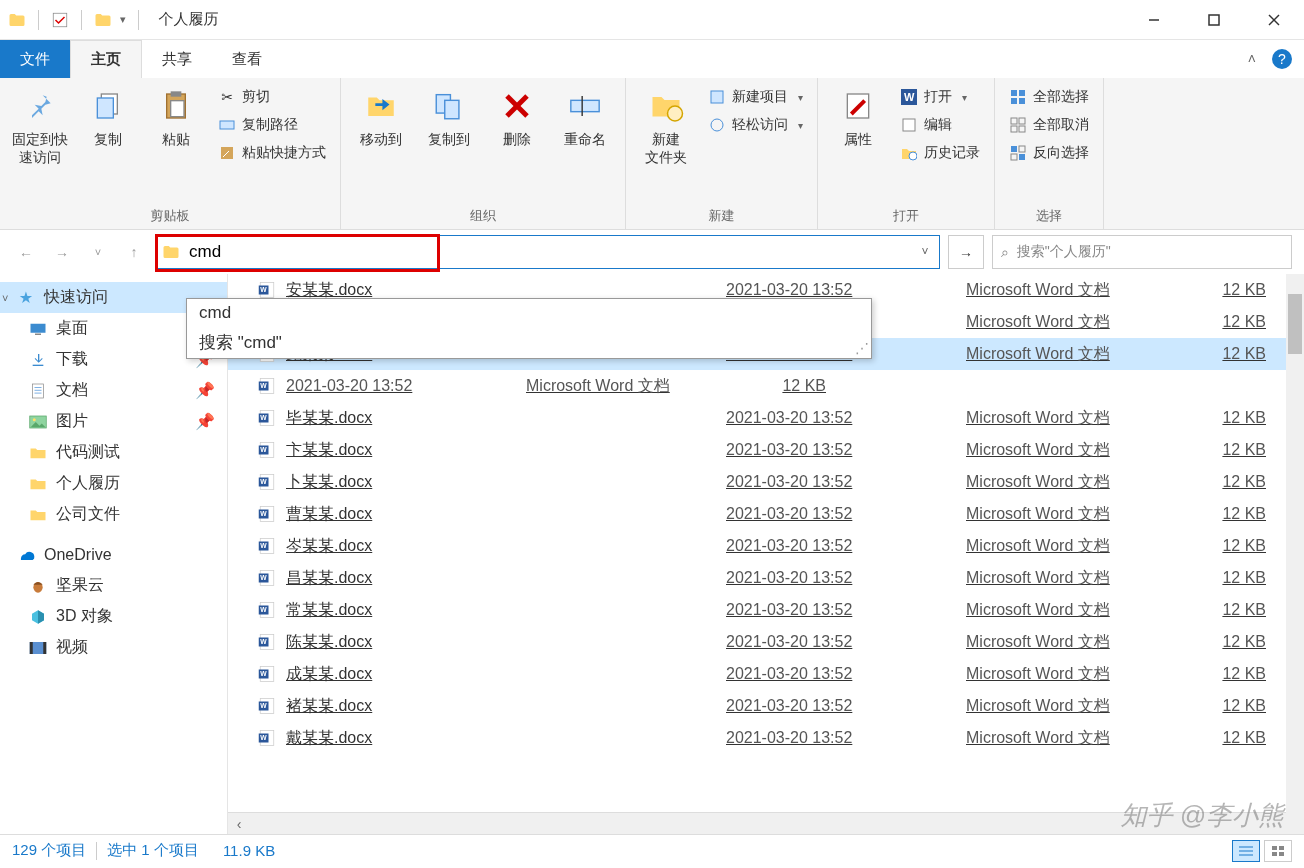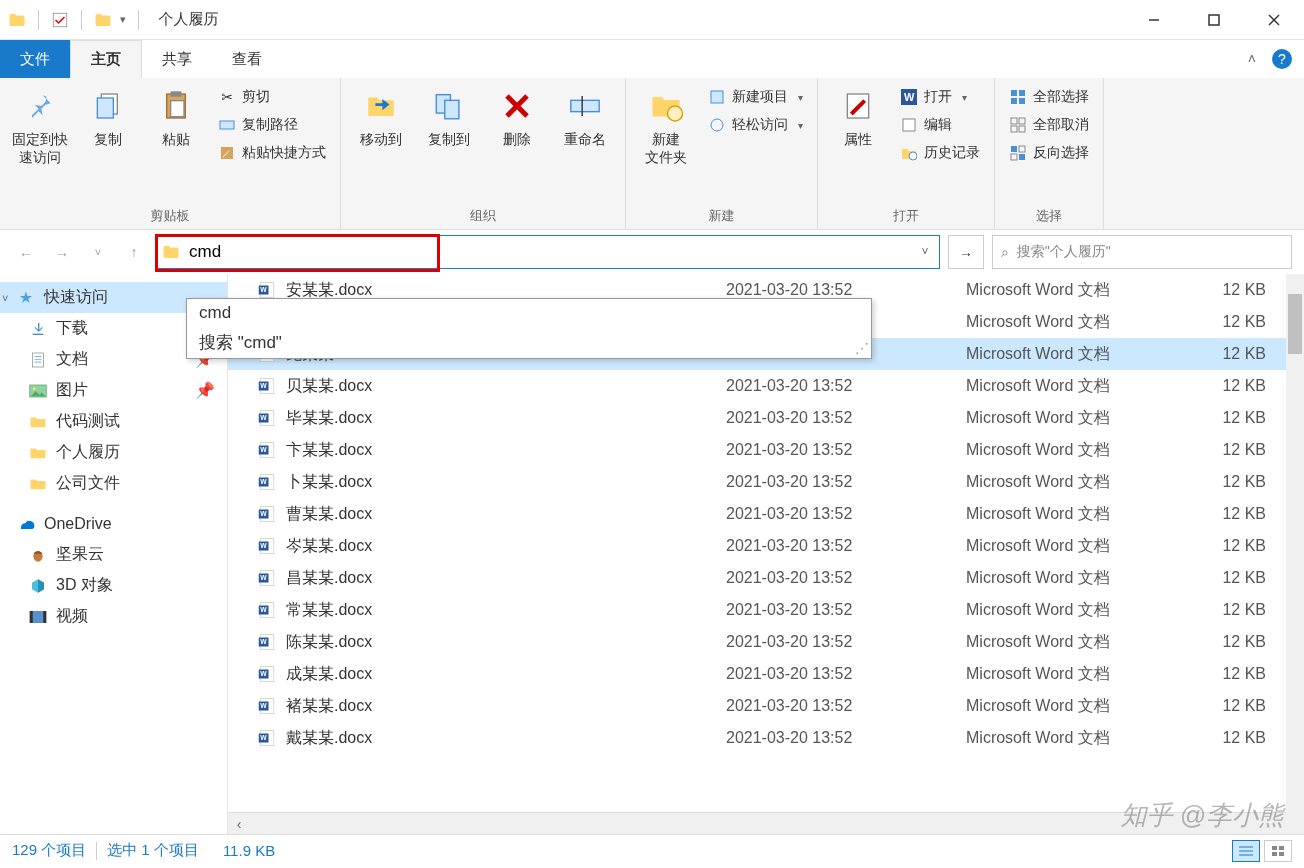--- a/index.html
+++ b/index.html
@@ -58,21 +58,21 @@
 .sb-item.top { padding-left: 16px; margin-top: 10px; }
 .sb-item .pin { position: absolute; right: 12px; color: #888; }
 .sb-tree-caret { position: absolute; left: 4px; color: #666; }
 .sb-item .ic { width: 20px; height: 20px; display: flex; align-items: center; justify-content: center; }
 
 .file-area { flex: 1; position: relative; display: flex; flex-direction: column; }
 .col-headers { height: 34px; display: flex; align-items: center; border-bottom: 1px solid #e5e5e5; font-size: 16px; color: #444; }
 .col-headers .ch { padding: 0 12px; }
 
 .file-list { flex: 1; overflow-y: auto; }
-.file-row { height: 32px; display: flex; align-items: center; font-size: 16px; }
+.file-row { height: 32px; display: flex; align-items: center; font-size: 16px; text-decoration: underline; }
 .file-row.selected { background: #cce8ff; }
 .file-row .fc-ic { width: 58px; display: flex; justify-content: flex-end; padding-right: 10px; }
 .file-row .fc-name { width: 440px; }
 .file-row .fc-date { width: 240px; color: #555; }
 .file-row .fc-type { width: 200px; color: #555; }
 .file-row .fc-size { width: 100px; text-align: right; color: #555; }
 
 .scroll-v { position: absolute; right: 0; top: 0; bottom: 0; width: 18px; background: #f0f0f0; }
 .scroll-thumb { position: absolute; left: 2px; right: 2px; top: 20px; height: 60px; background: #c0c0c0; }
 .scroll-h { height: 22px; background: #f0f0f0; border-top: 1px solid #ddd; display: flex; align-items: center; }
@@ -403,20 +403,30 @@
 
   <div class="sidebar">
     <div class="sb-item quick">
       <span class="sb-tree-caret" style="left:2px;font-size:11px;">˅</span>
       <span class="ic" style="color:#4aa3df;">★</span>
       <span>快速访问</span>
     </div>
     <div id="sb-quick-items">
         <div class="sb-item">
           <span class="ic">
+            <svg width="18" height="14" viewBox="0 0 24 18">
+              <rect x="2" y="2" width="20" height="12" fill="#3b8bd0"></rect>
+              <rect x="8" y="15" width="8" height="2" fill="#888"></rect>
+            </svg>
+          </span>
+          <span>桌面</span>
+          <span class="pin">📌</span>
+        </div>
+        <div class="sb-item">
+          <span class="ic">
             <svg width="16" height="16" viewBox="0 0 24 24">
               <path fill="#3b8bd0" d="M12 3v10l-4-4-1 1 6 6 6-6-1-1-4 4V3z"></path>
               <rect x="4" y="19" width="16" height="2" fill="#3b8bd0"></rect>
             </svg>
           </span>
           <span>下载</span>
           <span class="pin">📌</span>
         </div>
         <div class="sb-item">
           <span class="ic">
@@ -548,21 +558,20 @@
           <div class="fc-size">12 KB</div>
         </div>
         <div class="file-row">
           <div class="fc-ic">
             <svg width="18" height="18" viewBox="0 0 24 24">
               <rect x="3" y="2" width="18" height="20" fill="#fff" stroke="#ccc"></rect>
               <rect x="1" y="6" width="13" height="12" fill="#2b579a"></rect>
               <text x="3" y="15" fill="#fff" font-size="9" font-weight="bold">W</text>
             </svg>
           </div>
-          <div class="fc-name">贝某某.docx</div>
           <div class="fc-date">2021-03-20 13:52</div>
           <div class="fc-type">Microsoft Word 文档</div>
           <div class="fc-size">12 KB</div>
         </div>
         <div class="file-row">
           <div class="fc-ic">
             <svg width="18" height="18" viewBox="0 0 24 24">
               <rect x="3" y="2" width="18" height="20" fill="#fff" stroke="#ccc"></rect>
               <rect x="1" y="6" width="13" height="12" fill="#2b579a"></rect>
               <text x="3" y="15" fill="#fff" font-size="9" font-weight="bold">W</text>

